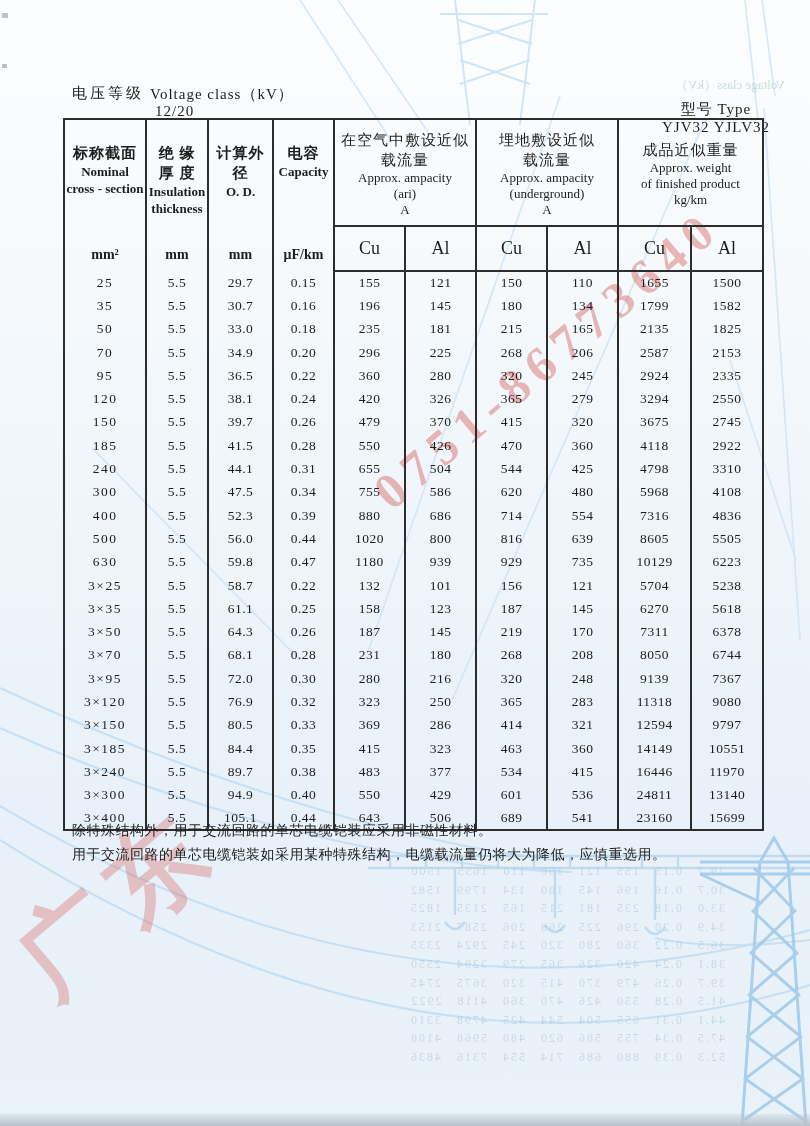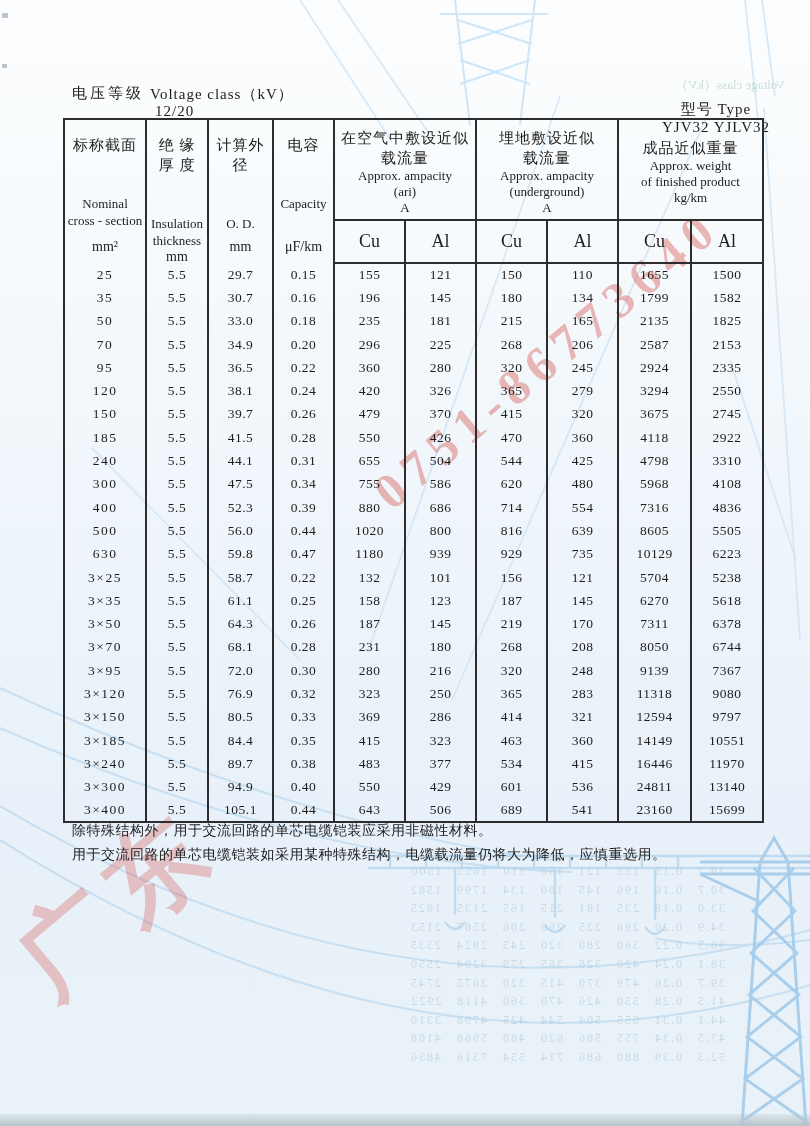--- a/index.html
+++ b/index.html
@@ -27,23 +27,23 @@
   .hdr-val{position:absolute;left:155px;top:103px;font-size:15px;letter-spacing:1px;}
   .type-block{position:absolute;left:636px;top:81px;width:160px;text-align:center;
               font-size:15px;line-height:18px;letter-spacing:1px;margin-top:19px;}
 
   table.spec{position:absolute;left:63px;top:118px;border-collapse:collapse;table-layout:fixed;
              width:699px;background:transparent;}
   table.spec th,table.spec td{border-left:2px solid #2d2d2d;padding:0;font-weight:normal;
              text-align:center;vertical-align:middle;}
   table.spec{border:2.5px solid #2d2d2d;}
   th.colhead{height:132px;vertical-align:top;}
-  .colhead-inner{display:flex;flex-direction:column;height:128px;padding-top:15px;}
+  .colhead-inner{display:flex;flex-direction:column;height:128px;padding-top:23px;font-weight:bold;}
   .col-cn{font-size:15px;letter-spacing:1px;line-height:20px;white-space:pre-line;}
-  .col-en{font-size:13px;line-height:17px;white-space:pre-line;margin-top:40px;}
+  .col-en{font-size:13px;line-height:17px;white-space:pre-line;}
   .col-unit{margin-top:auto;font-size:14px;padding-bottom:8px;}
   th.group{height:92px;border-bottom:2px solid #2d2d2d;}
   .gh-cn{font-size:15px;letter-spacing:1px;line-height:20px;white-space:pre-line;padding-top:4px;}
   .gh-en{font-size:13px;line-height:16px;white-space:pre-line;}
   tr.subrow th{height:38px;font-size:18px;border-bottom:2.5px solid #2d2d2d;}
   tbody tr{height:23.3px;padding-left:37px;}
   tbody td{font-size:13.5px;letter-spacing:.5px;}
   tbody td.size{letter-spacing:1.5px;}
 
   .notes{position:absolute;left:72px;top:819px;font-size:14px;line-height:23.5px;

